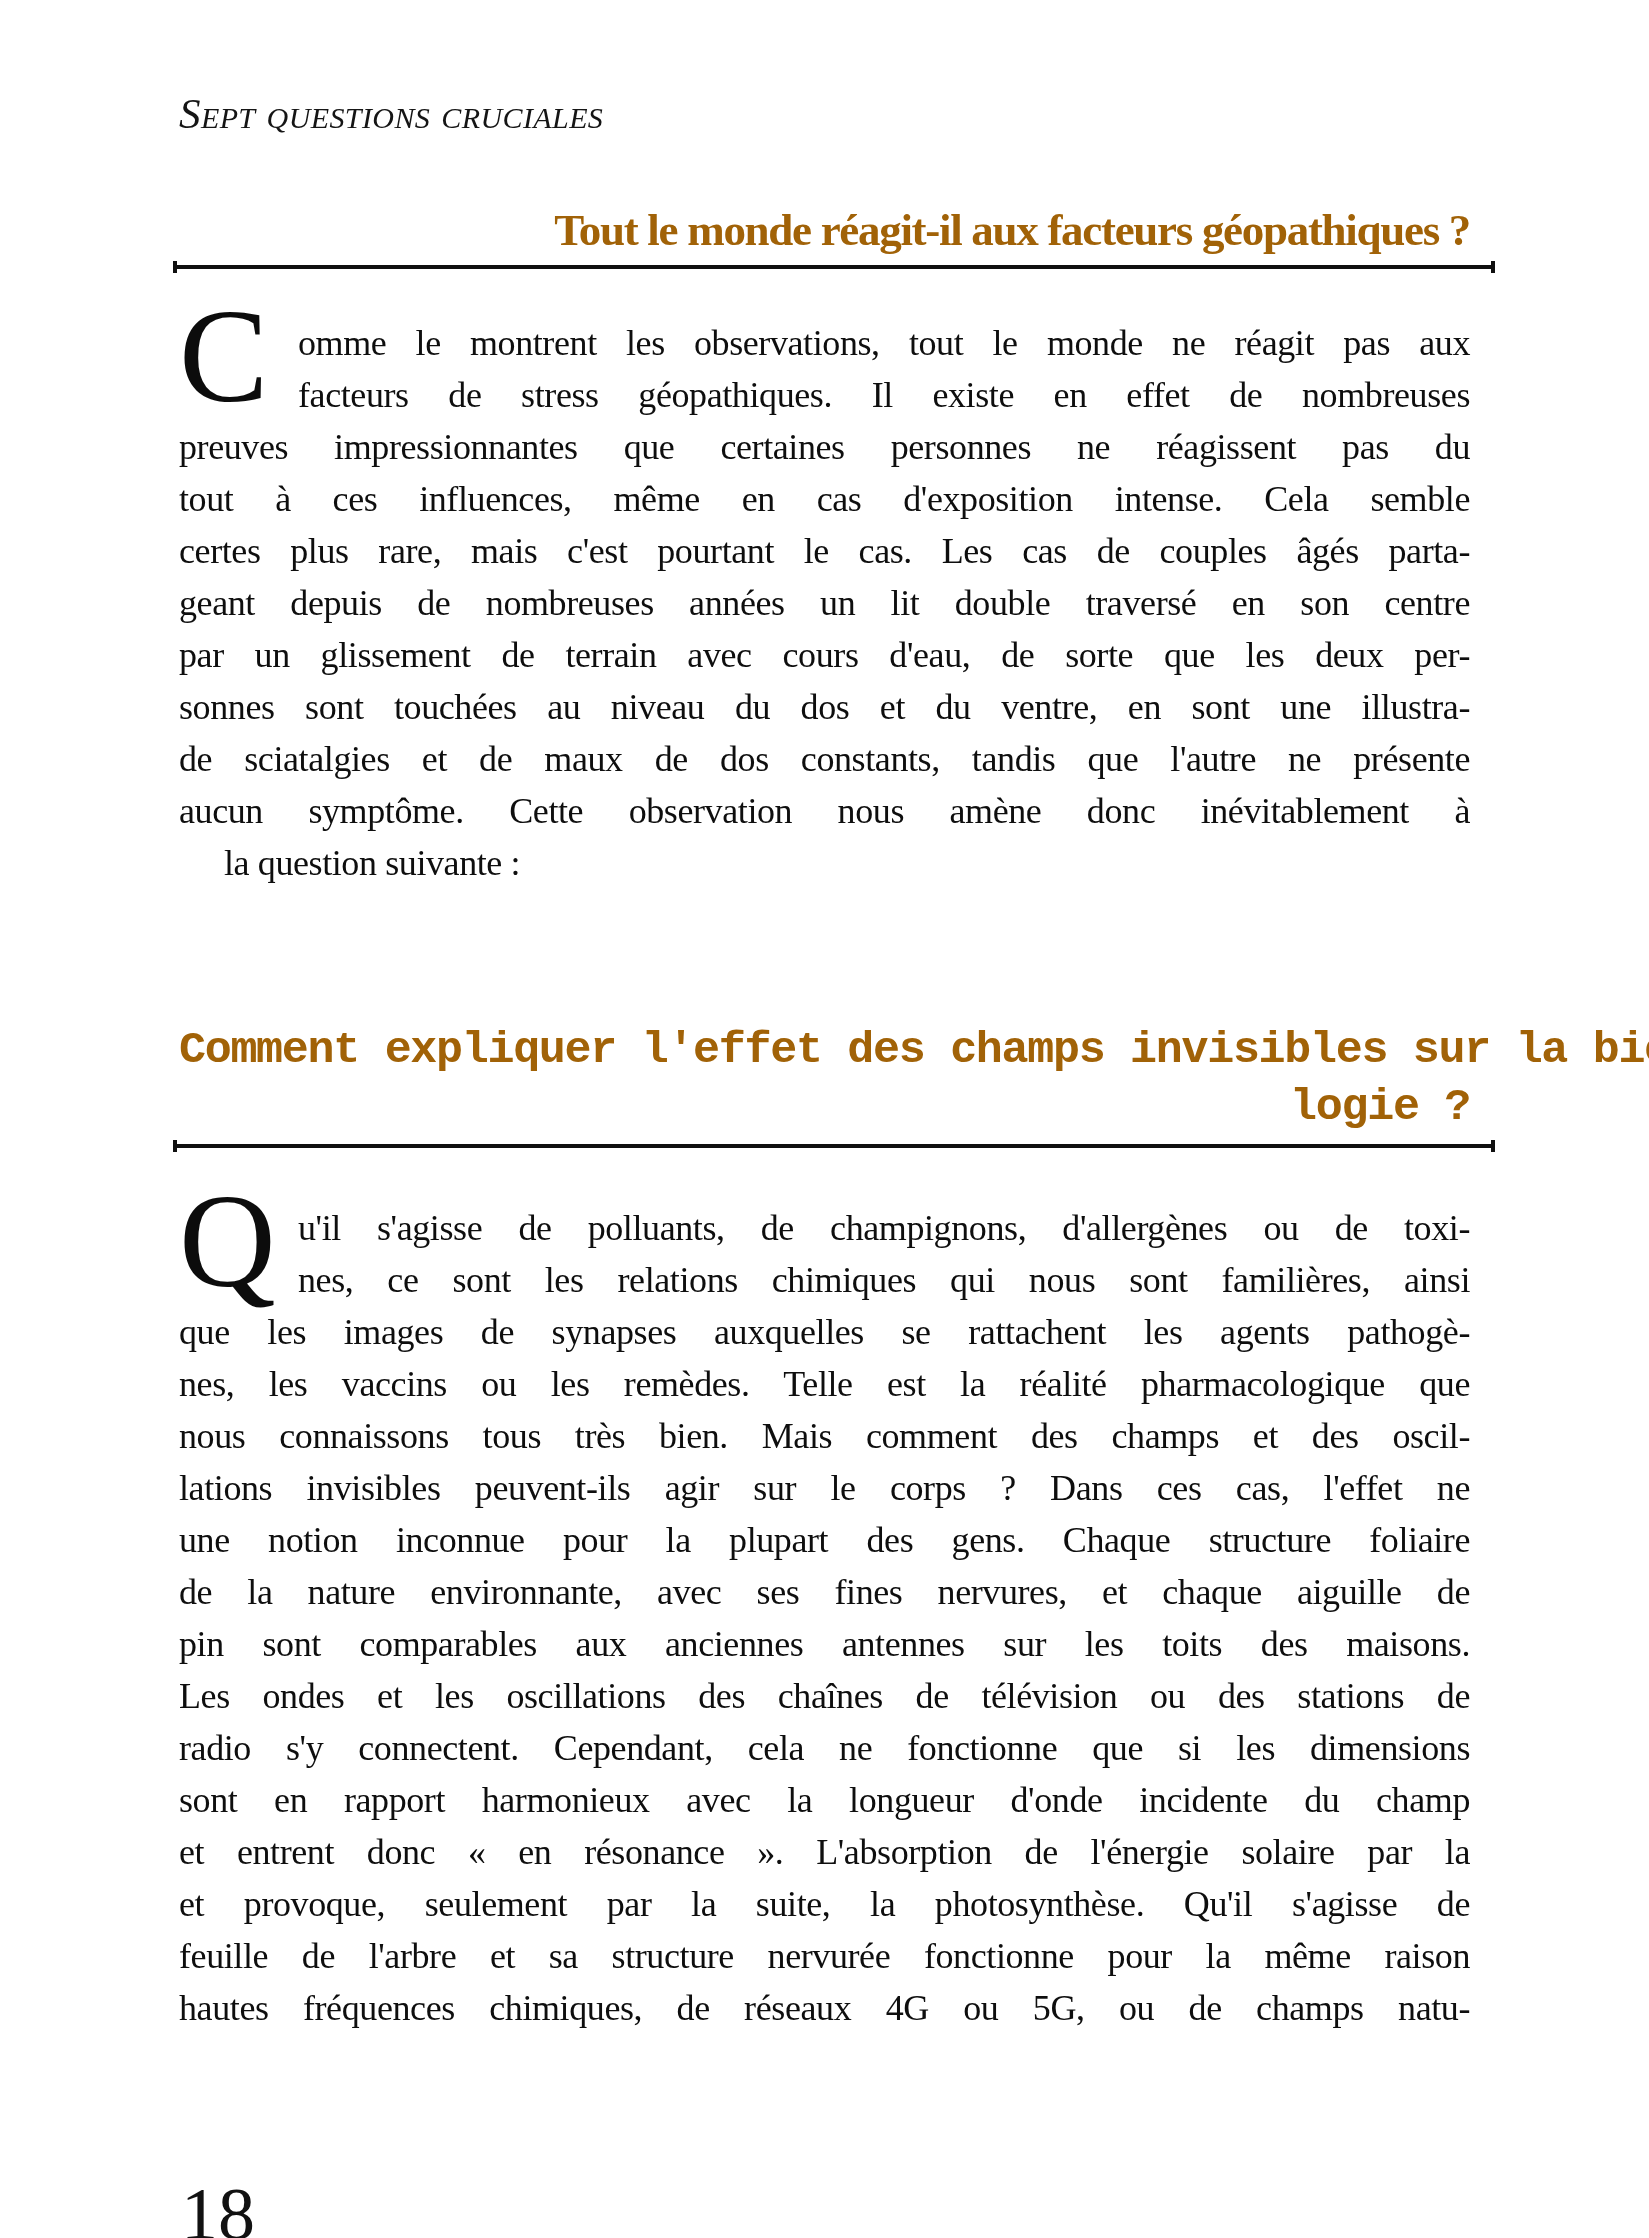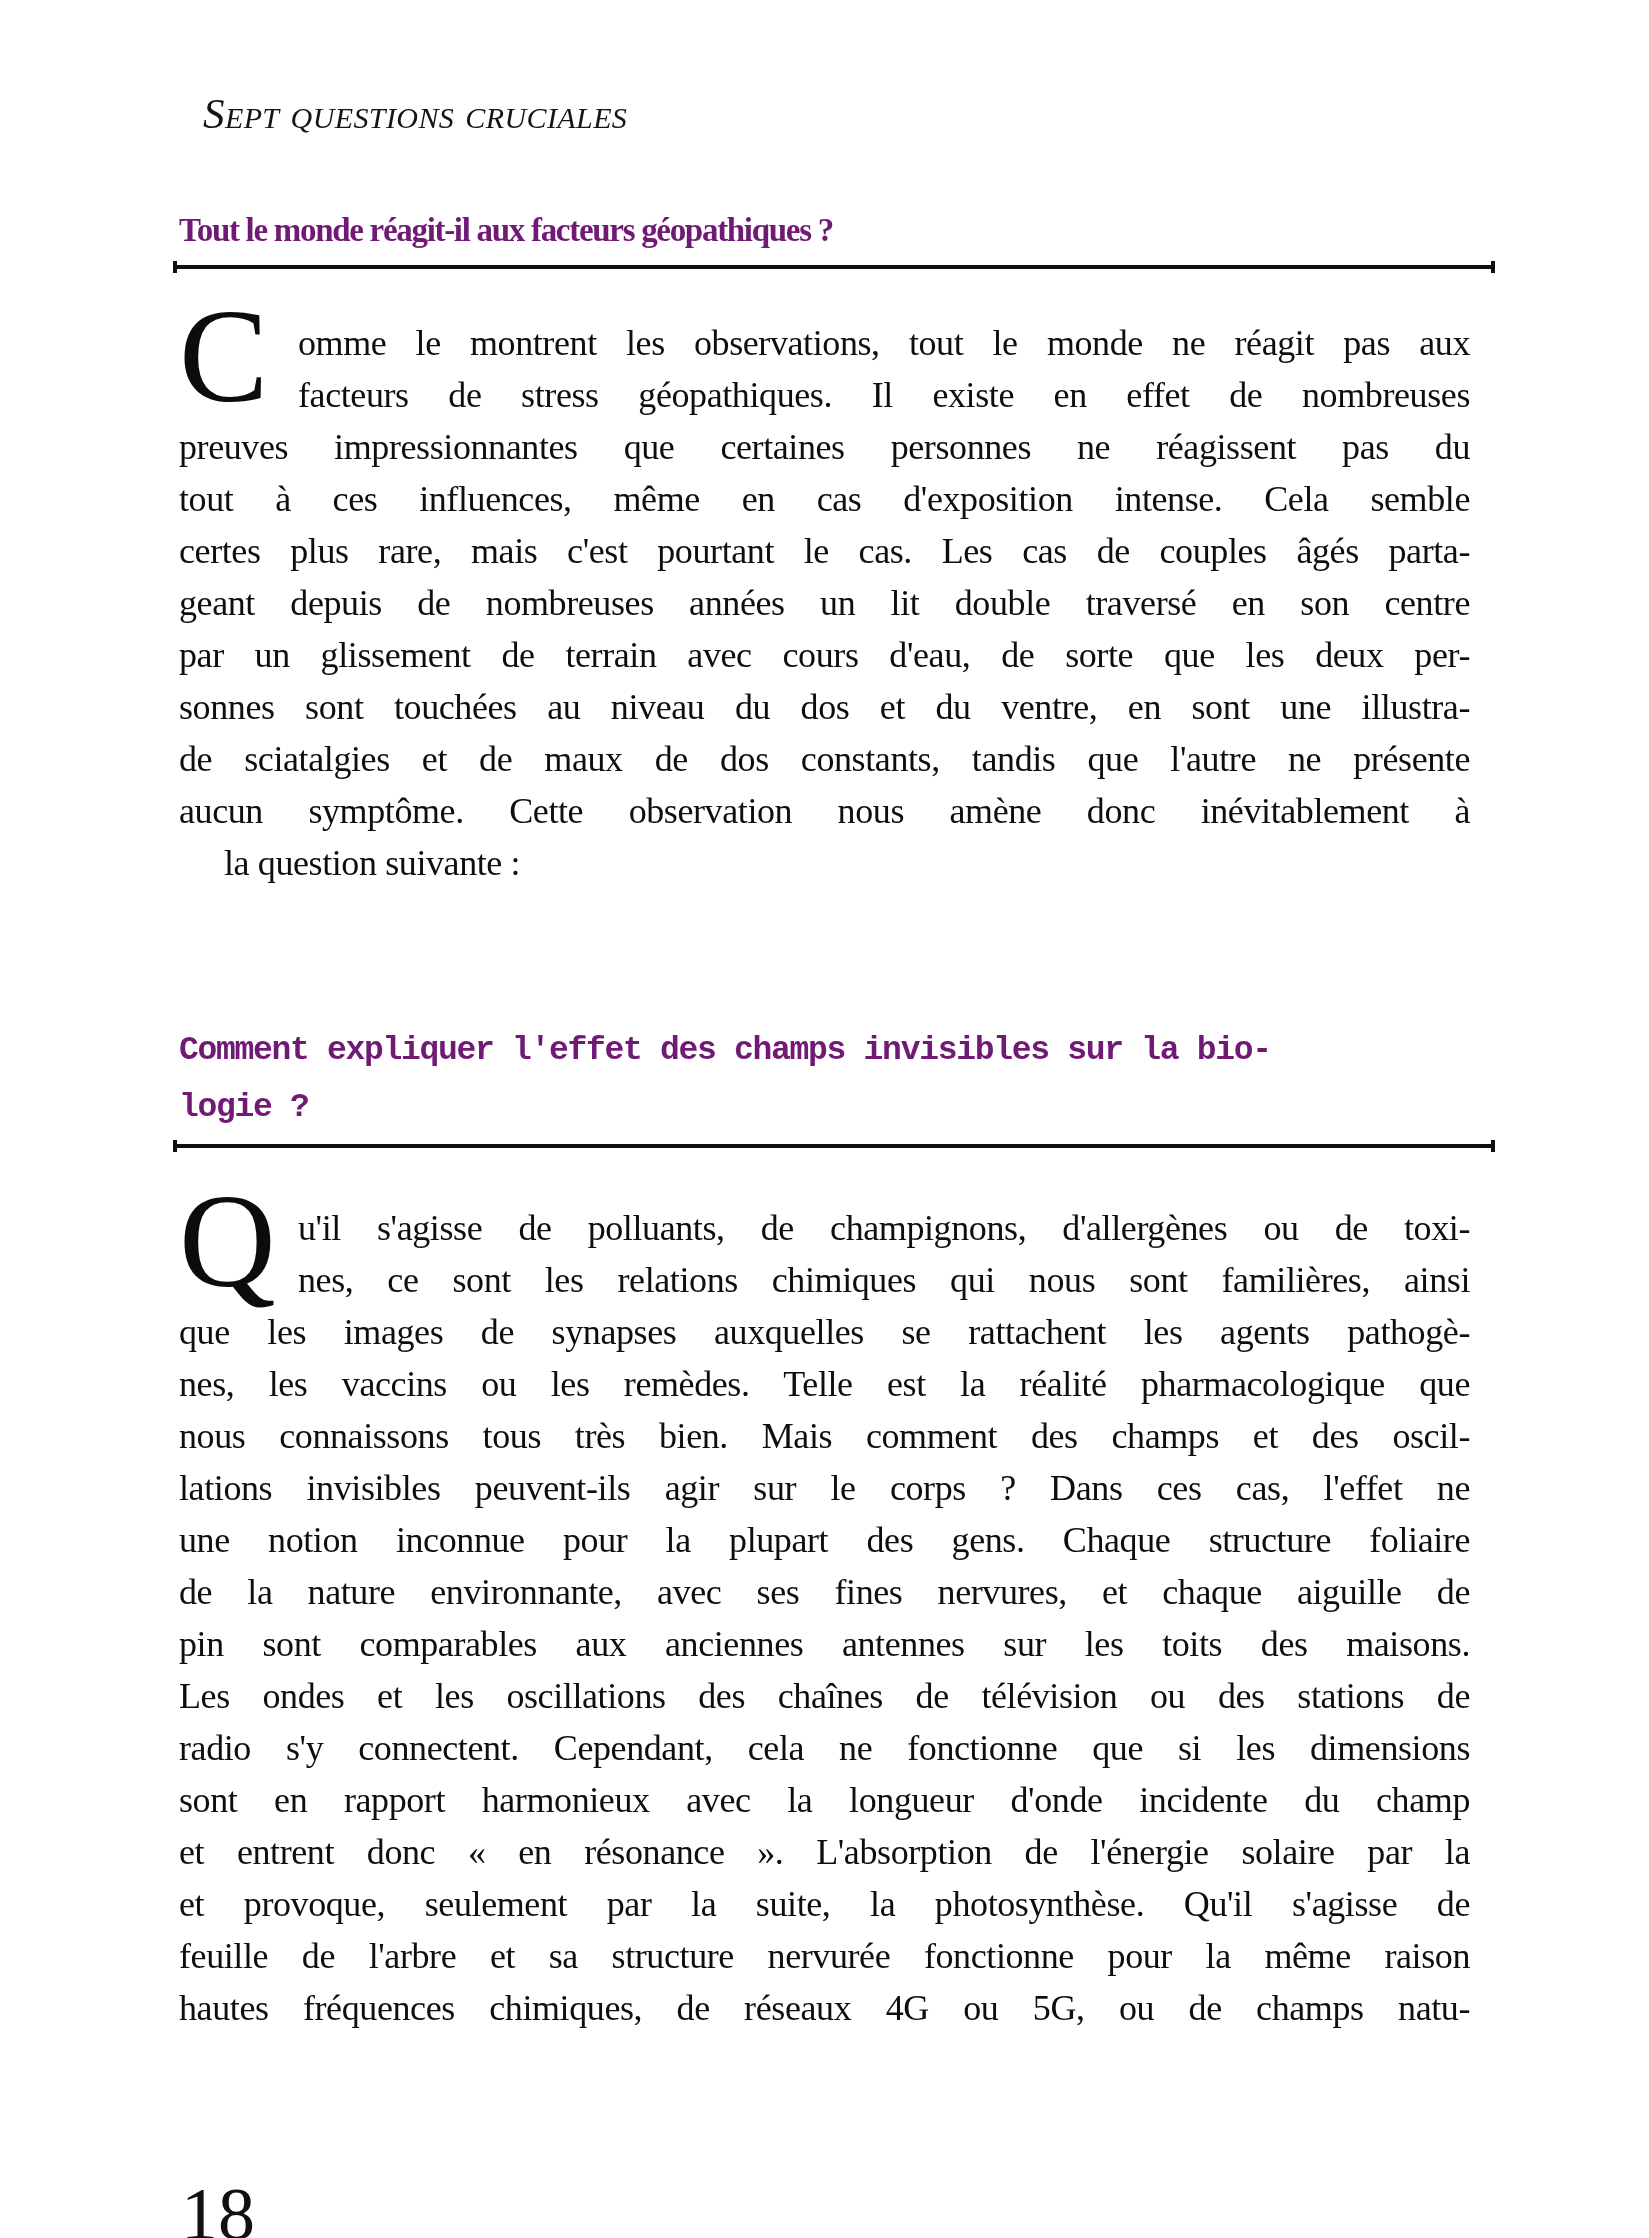--- a/index.html
+++ b/index.html
@@ -19,38 +19,38 @@
   
   .running-header{
     position:absolute;
     left:179px; top:90px;
     font-size:43px;
     line-height:1.1;
     font-style:italic;
     font-variant:small-caps;
     letter-spacing:0.4px;
     color:#151515;
-    margin-left:24px;
   }
   
   .heading{
     position:absolute;
     left:179px;
     width:1291px;
   }
   .h1{ top:202px; }
   .h2{ top:1022px;font-family:Liberation Mono, monospace; }
   .hline{
     height:57px;
     line-height:57px;
-    font-size:33px;
+    font-size:45px;
     font-weight:bold;
     letter-spacing:-1.3px;
     white-space:nowrap;
-    color:#701a75;
+    color:#a16207;
+    text-align:right;
   }
   
   .rule{
     position:absolute;
     left:176px;
     width:1316px;
     height:3.6px;
     background:#101010;
   }
   .rule1{ top:265px; }

